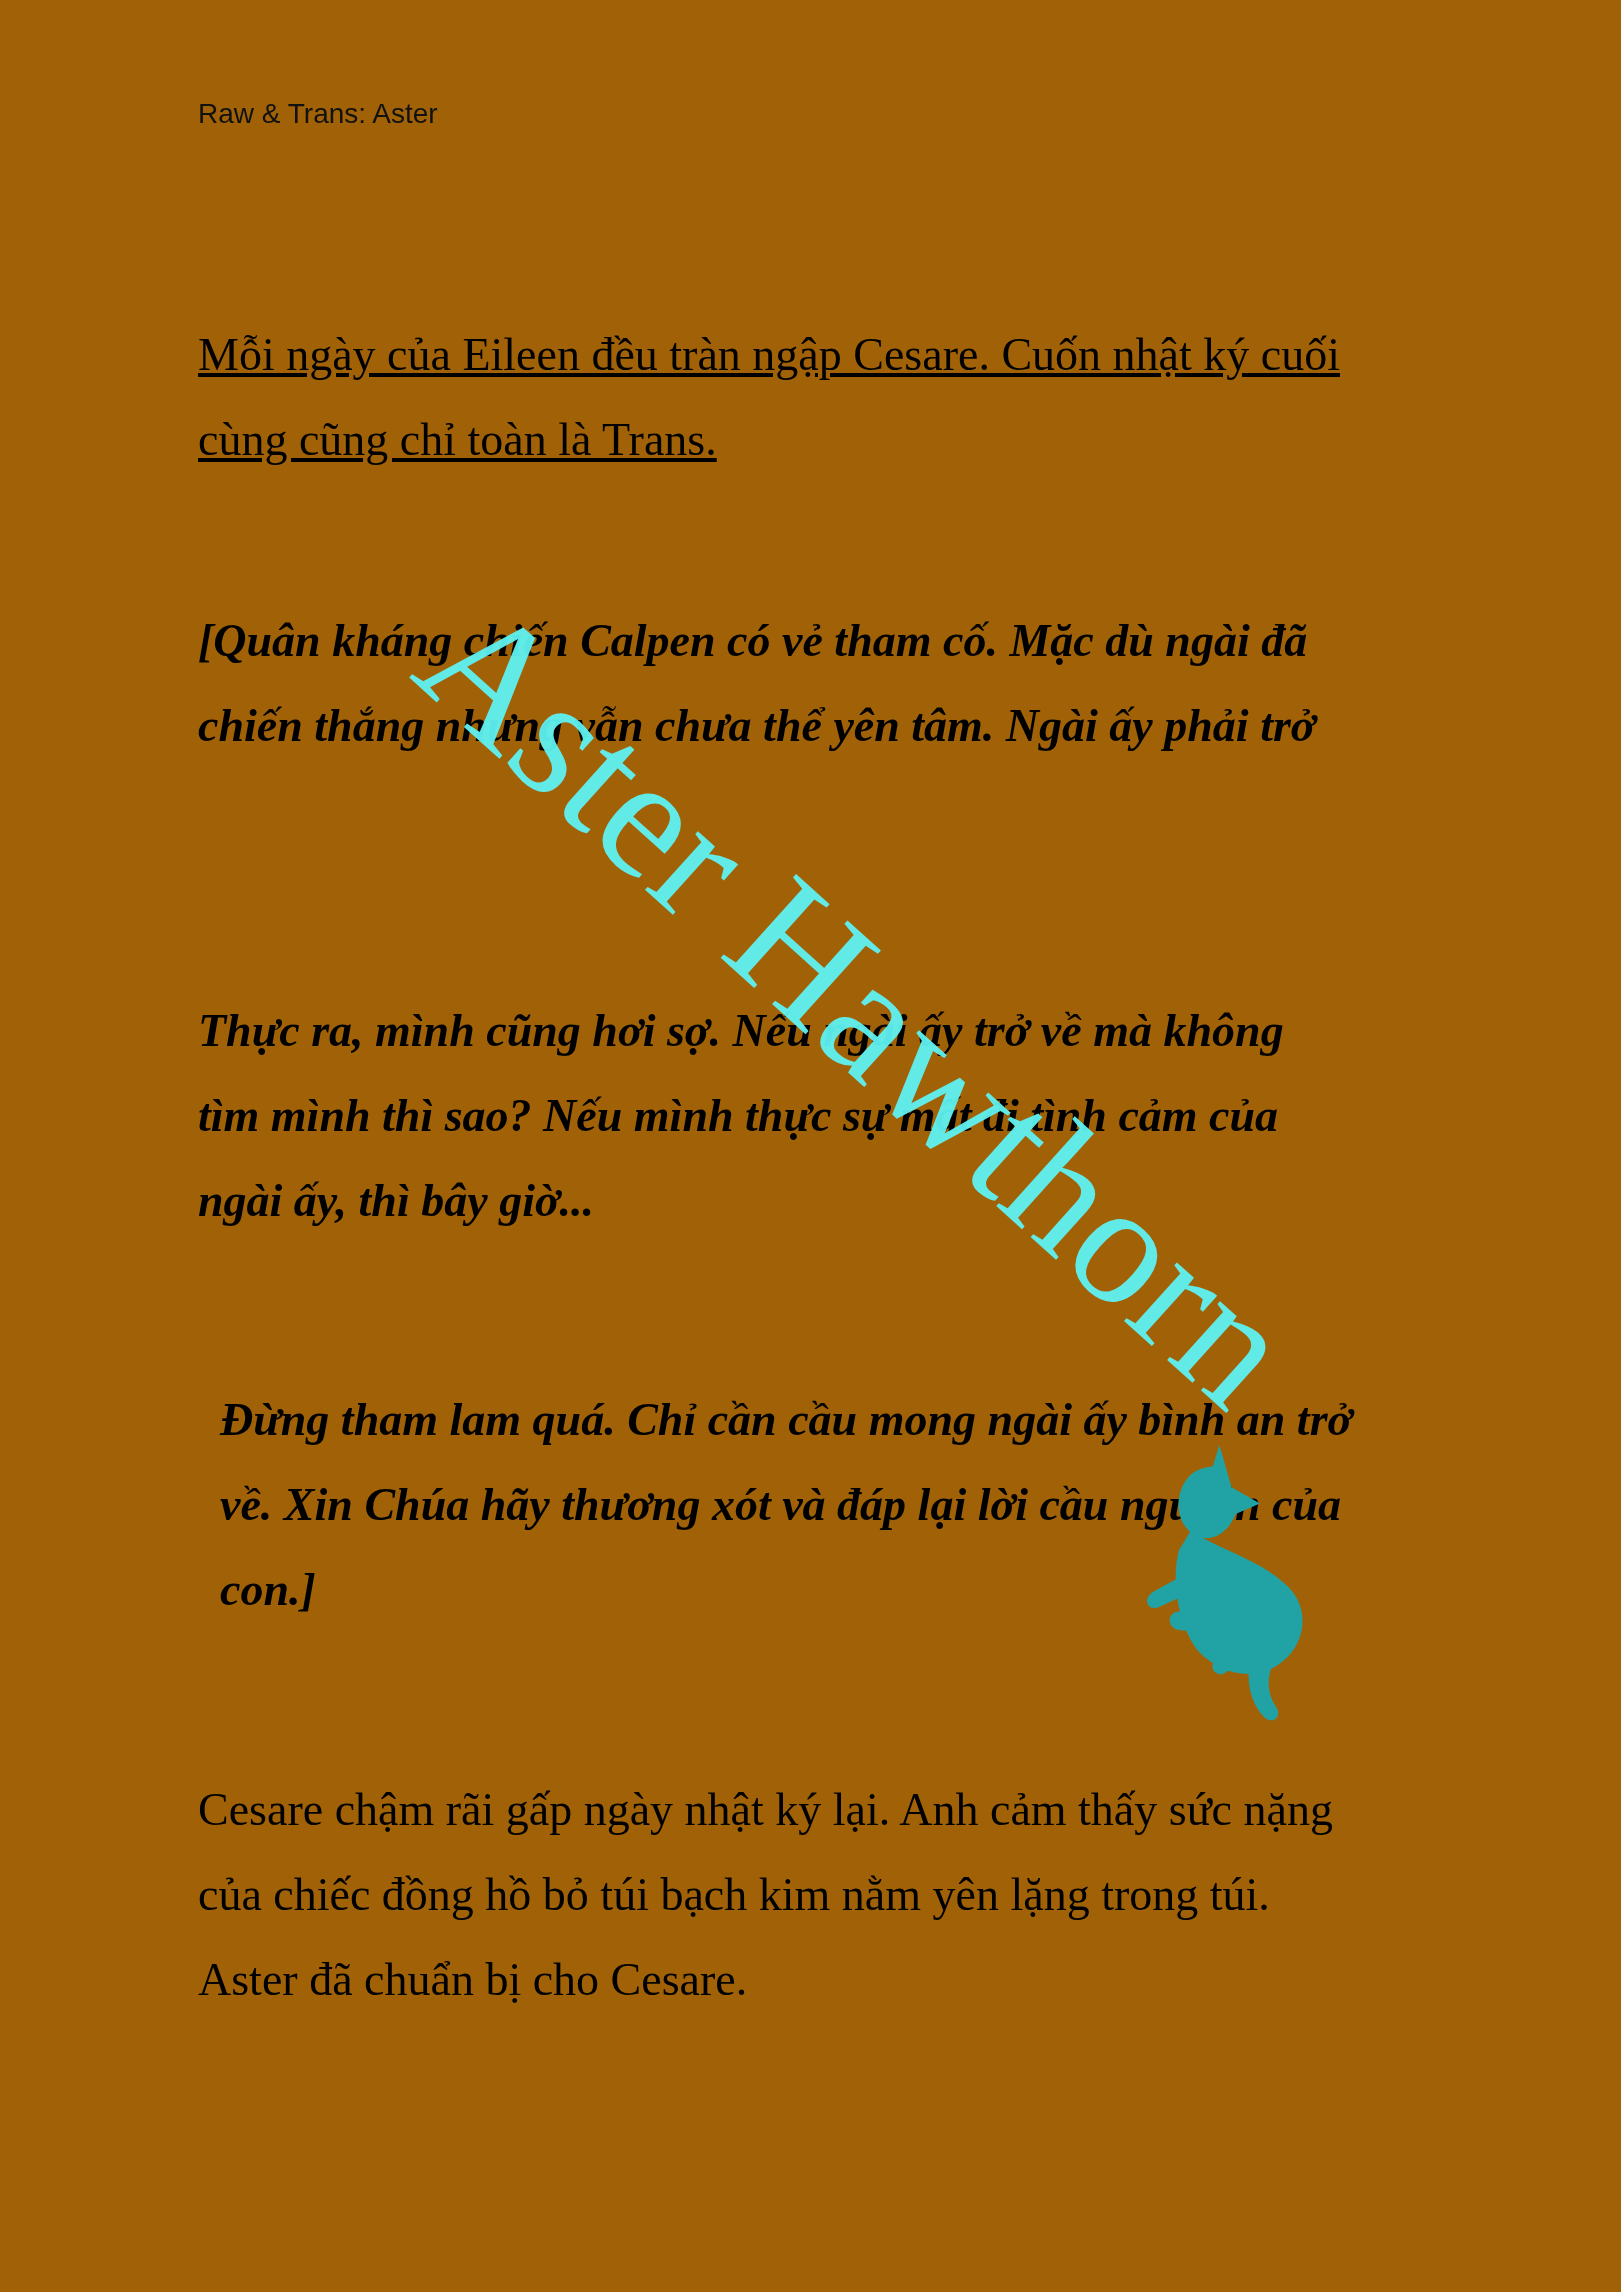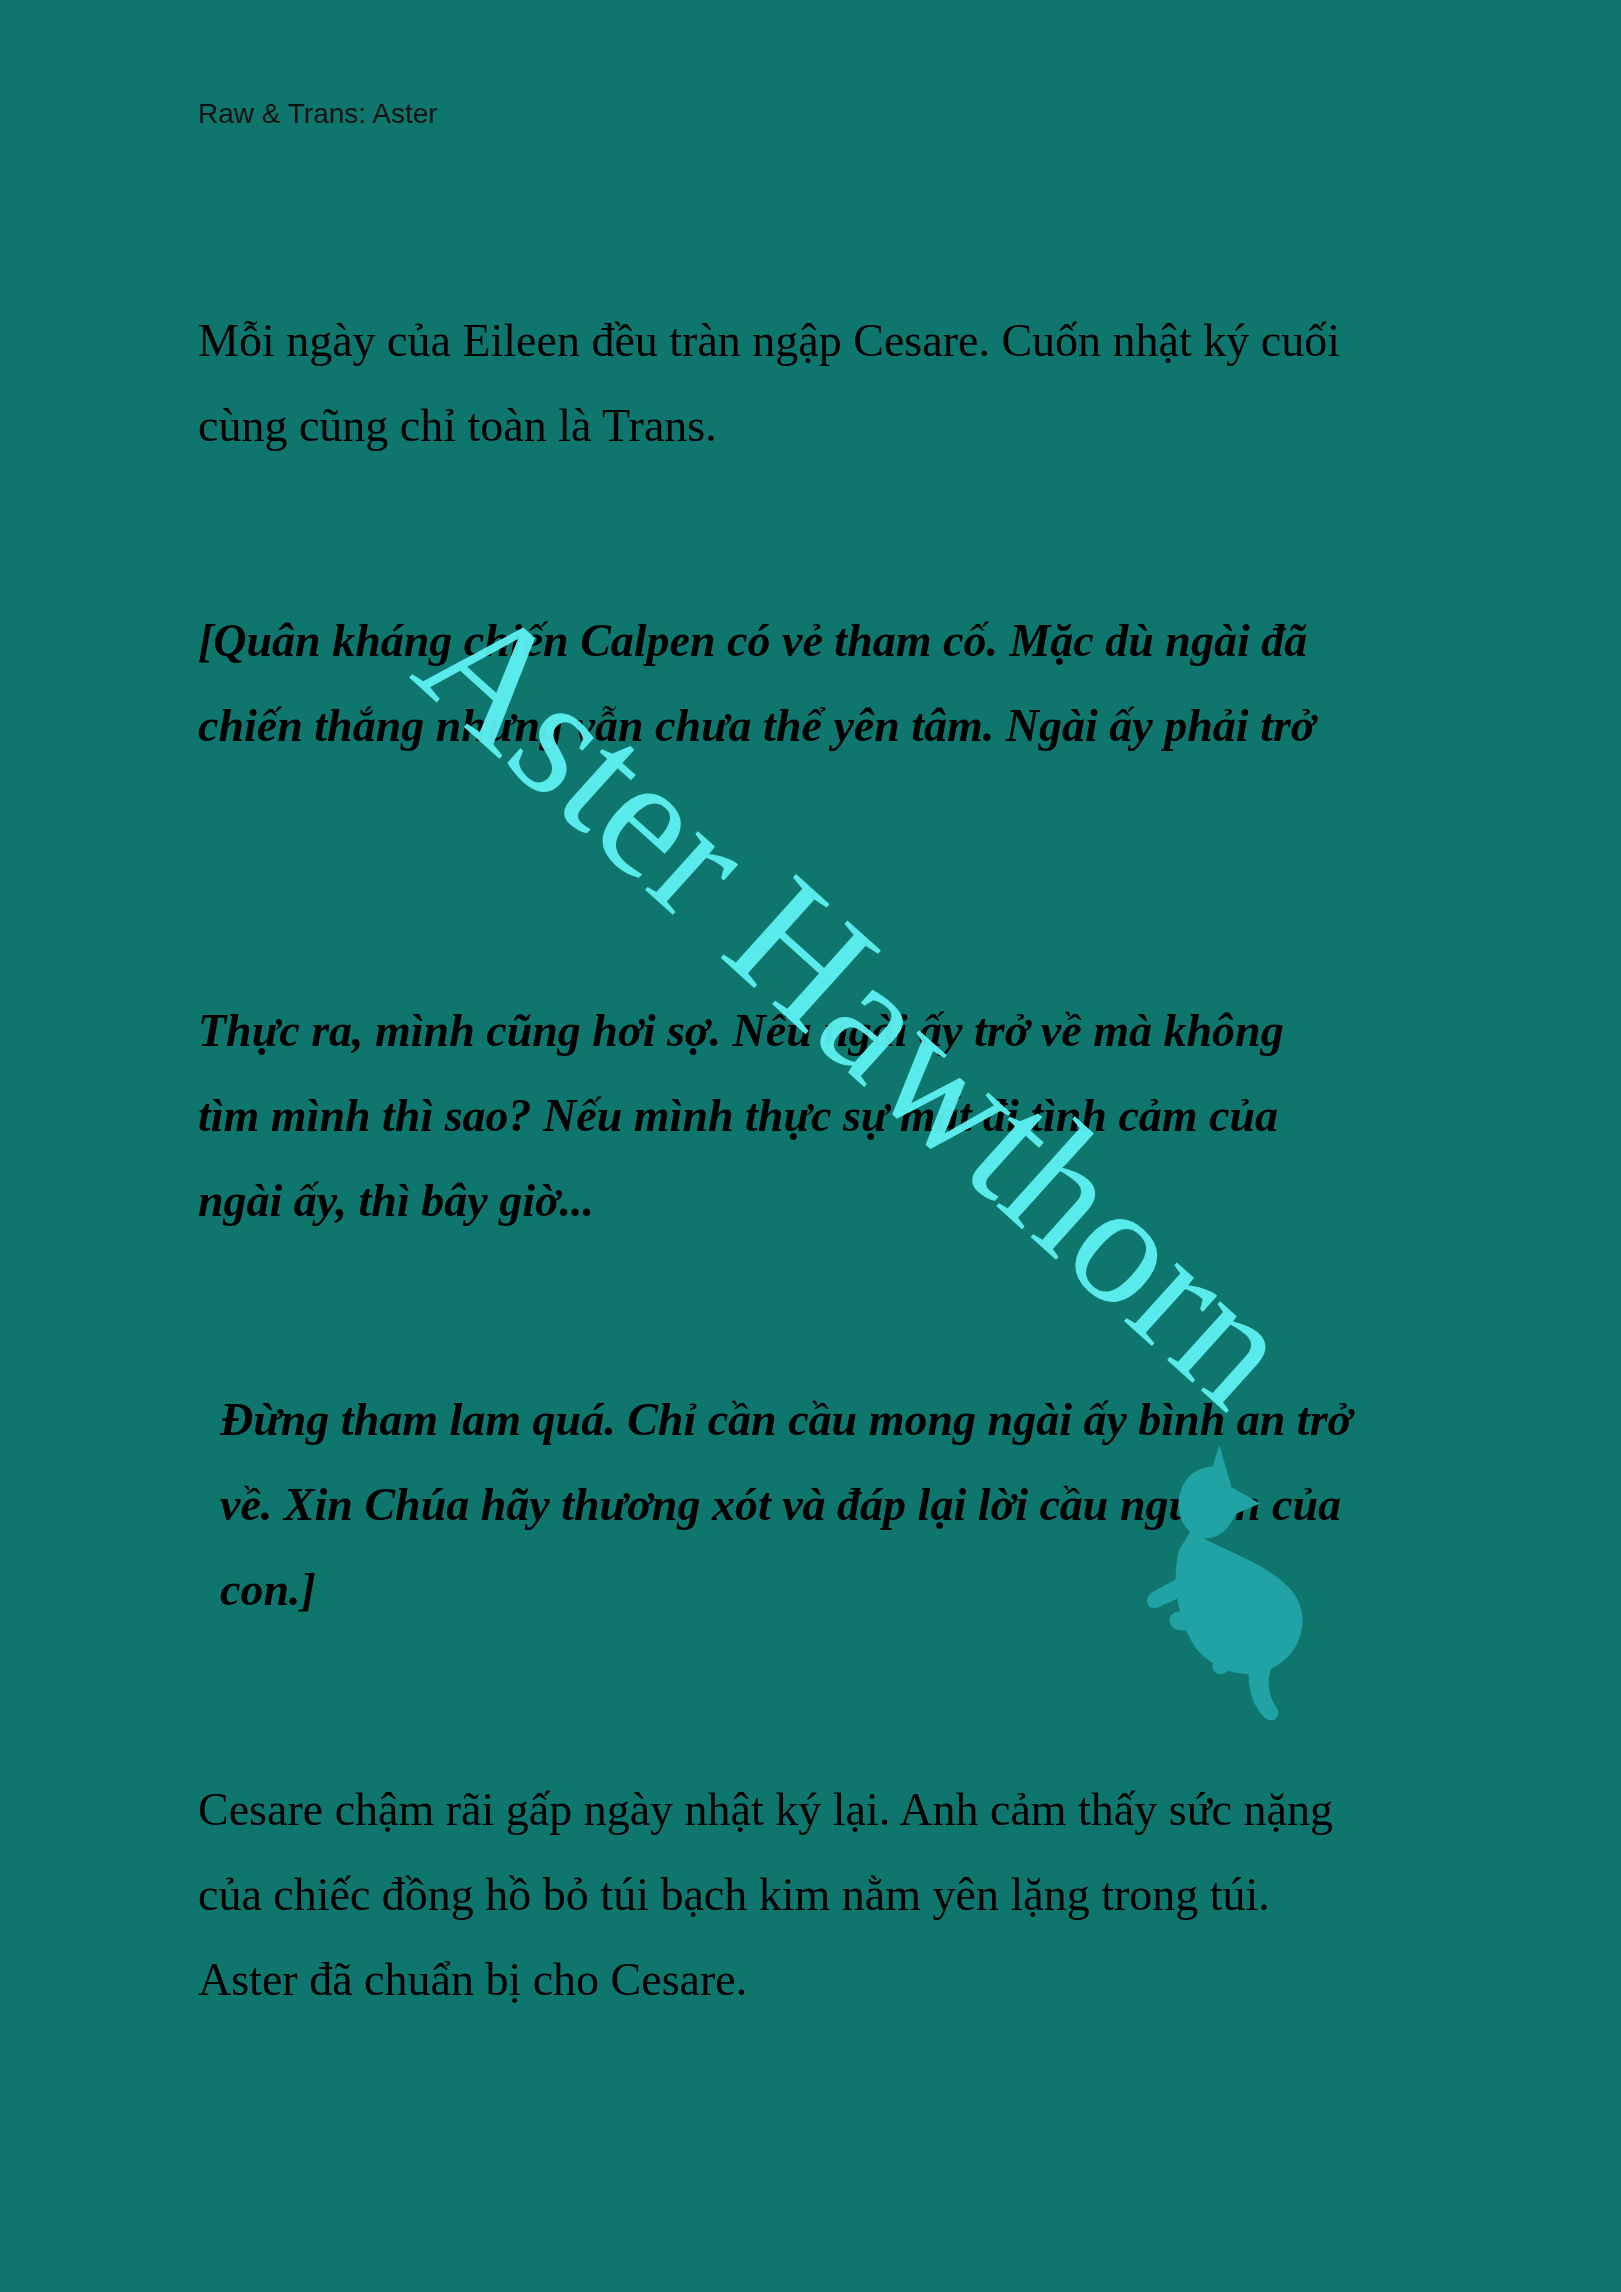--- a/index.html
+++ b/index.html
@@ -1,17 +1,17 @@
 <!DOCTYPE html>
 <html><head>
   <meta charset="utf-8">
   <style>
     html, body { margin: 0; padding: 0; background: #ffffff; }
     body { width: 1621px; height: 2293px; position: relative; overflow: hidden; }
-    .page { position: absolute; left: 0; top: 0; width: 1621px; height: 2293px; background: #0f766e; }
+    .page { position: absolute; left: 0; top: 0; width: 1621px; height: 2293px; background: #a16207; }
     .header {
       position: absolute; left: 198px; top: 98px;
       font-family: "Liberation Sans", sans-serif; font-size: 28px; color: #111;
     }
     .para {
       position: absolute; left: 198px; width: 1274px;
       font-family: "Liberation Serif", serif; font-size: 46px; line-height: 85px;
       color: #000; margin: 0;
     }
     .para.italic { font-style: italic; font-weight: bold; }
@@ -24,21 +24,21 @@
     }
     .cat { position: absolute; left: 1122px; top: 1426px; width: 211px; height: 314px; pointer-events: none; }
   </style>
 </head>
 <body>
 
 <div class="page">
 
   <div class="header">Raw &amp; Trans: Aster</div>
 
-  <div class="para" style="top:298px;">
+  <div class="para" style="top:312px;text-decoration:underline;">
     <div>Mỗi ngày của Eileen đều tràn ngập Cesare. Cuốn nhật ký cuối</div>
     <div>cùng cũng chỉ toàn là Trans.</div>
   </div>
 
   <div class="para italic" style="top:598px;">
     <div>[Quân kháng chiến Calpen có vẻ tham cố. Mặc dù ngài đã</div>
     <div>chiến thắng nhưng vẫn chưa thể yên tâm. Ngài ấy phải trở</div>
   </div>
 
   <div class="para italic" style="top:988px;">

